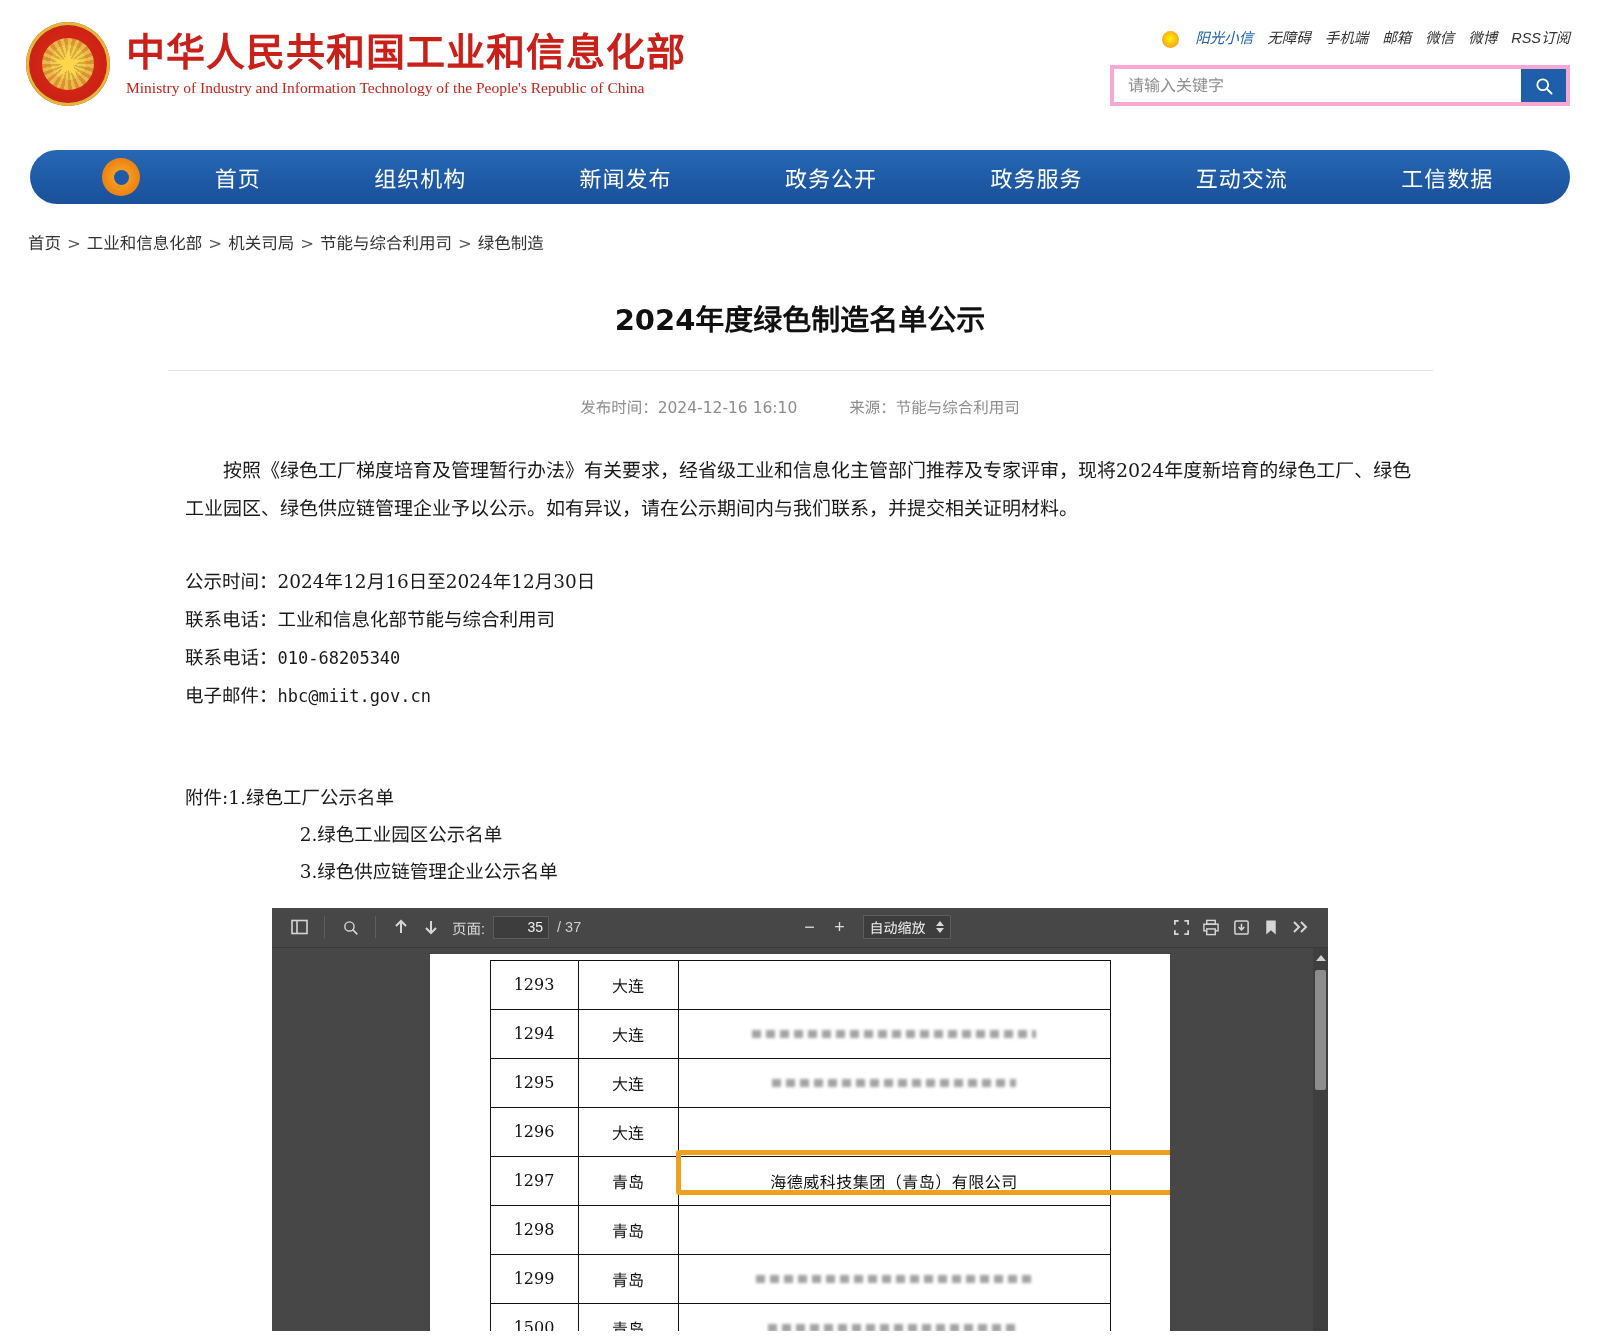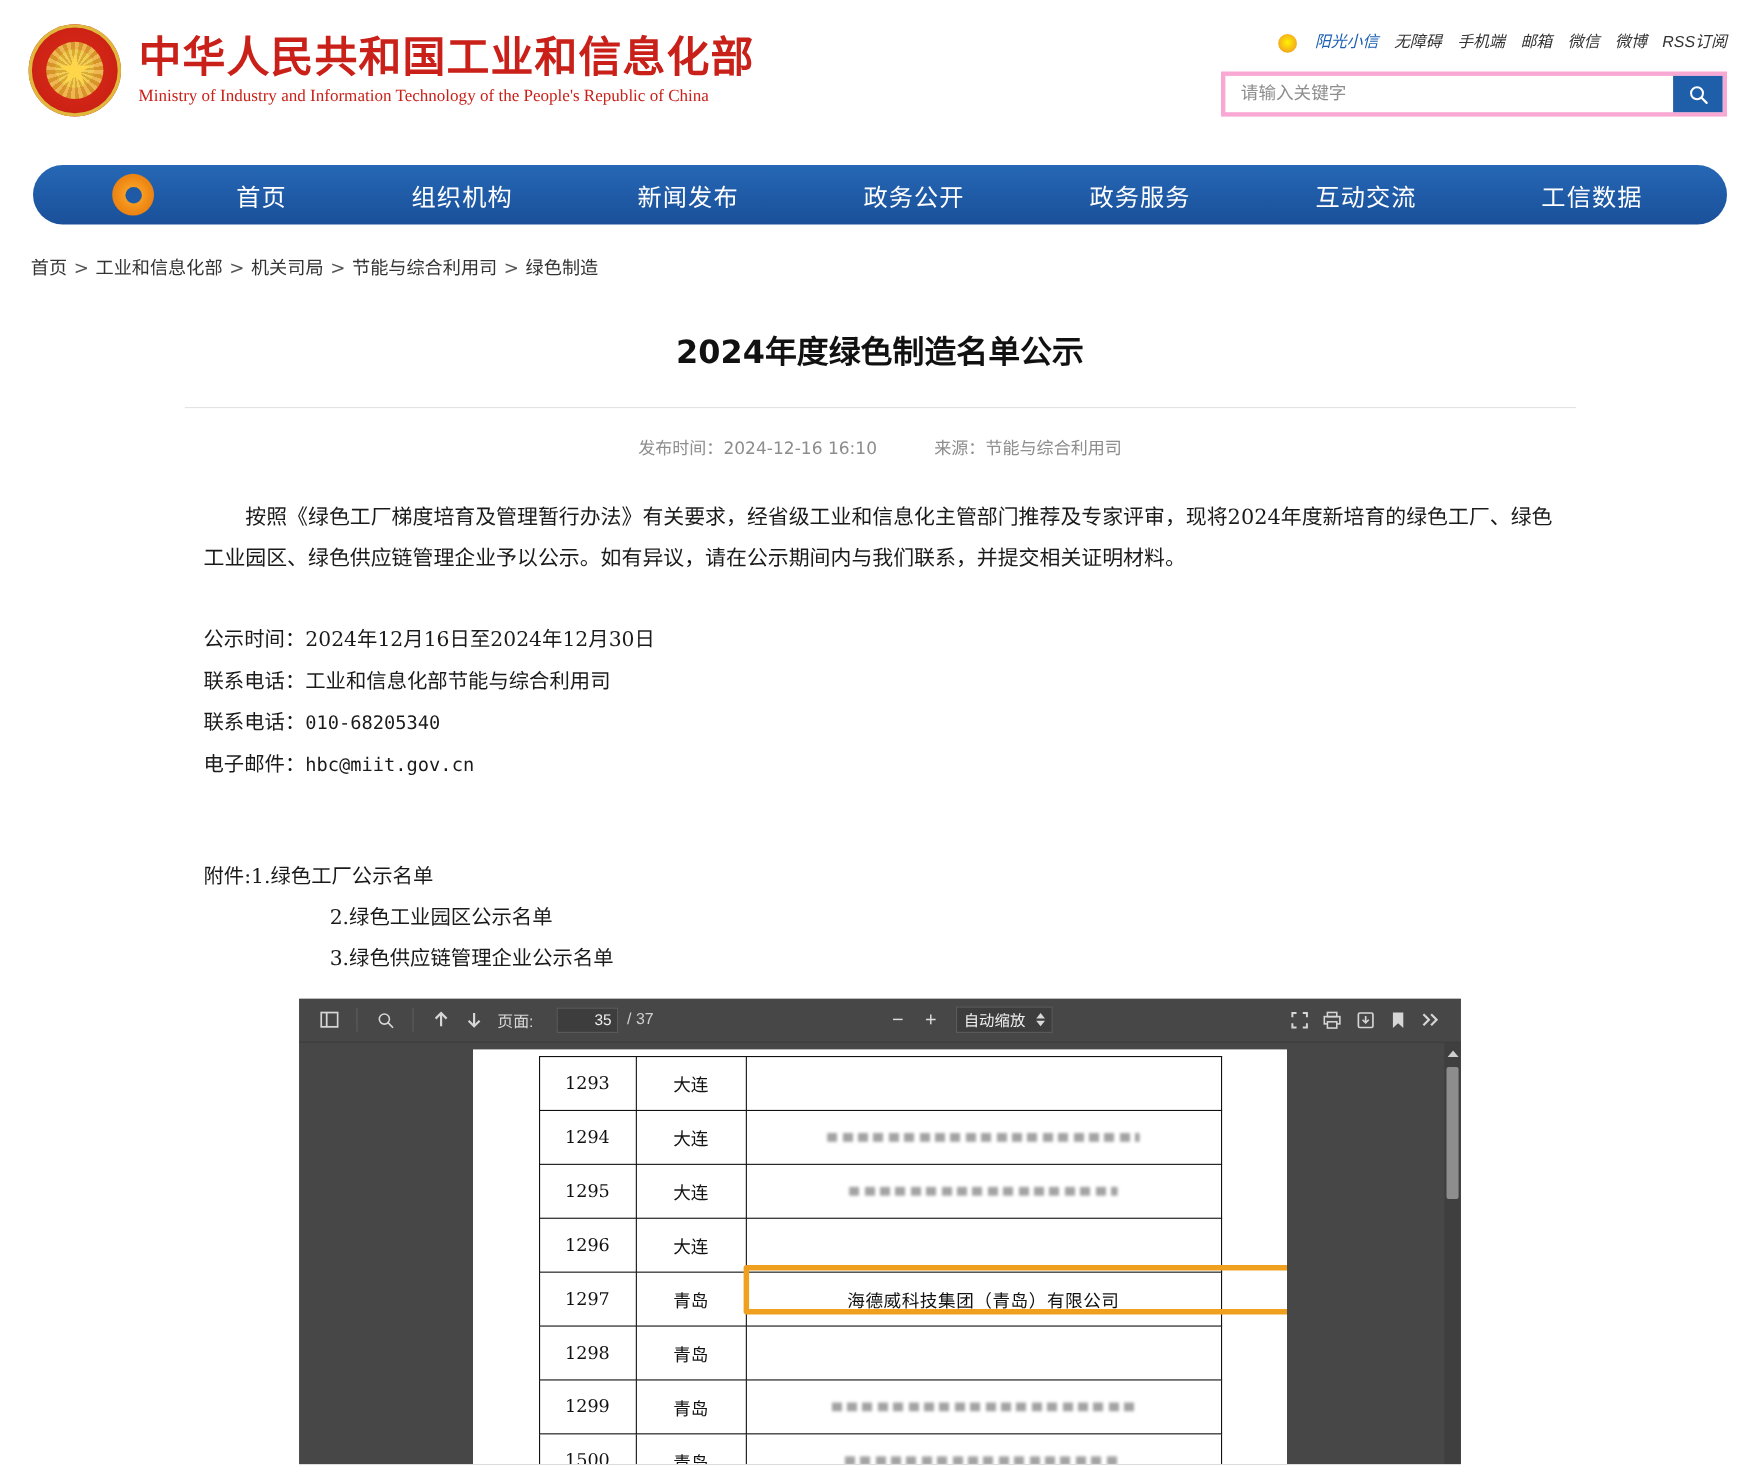--- a/index.html
+++ b/index.html
@@ -243,21 +243,21 @@
   .tb-sep { width: 1px; height: 22px; background: #5e5e5e; margin: 0 10px; }
   .page-label { margin-left: 6px; font-size: 14.5px; color: #d8d8d8; white-space: nowrap; }
   .page-input {
     width: 56px; height: 23px;
     background: #3d3d3d;
     border: 1px solid #5c5c5c;
     color: #efefef;
     font-size: 14px;
     text-align: right;
     padding: 0 5px;
-    margin-left: 21px;
+    margin-left: 8px;
     font-family: "Liberation Sans", sans-serif;
   }
   .page-total { margin-left: 8px; font-size: 14.5px; color: #d0d0d0; }
   .tb-spacer { flex: 1; }
   .zoom-group { display: flex; align-items: center; gap: 4px; }
   .zoom-btn {
     width: 26px; height: 24px;
     display: flex; align-items: center; justify-content: center;
     color: #dcdcdc; font-size: 18px; cursor: pointer; line-height: 1;
   }

